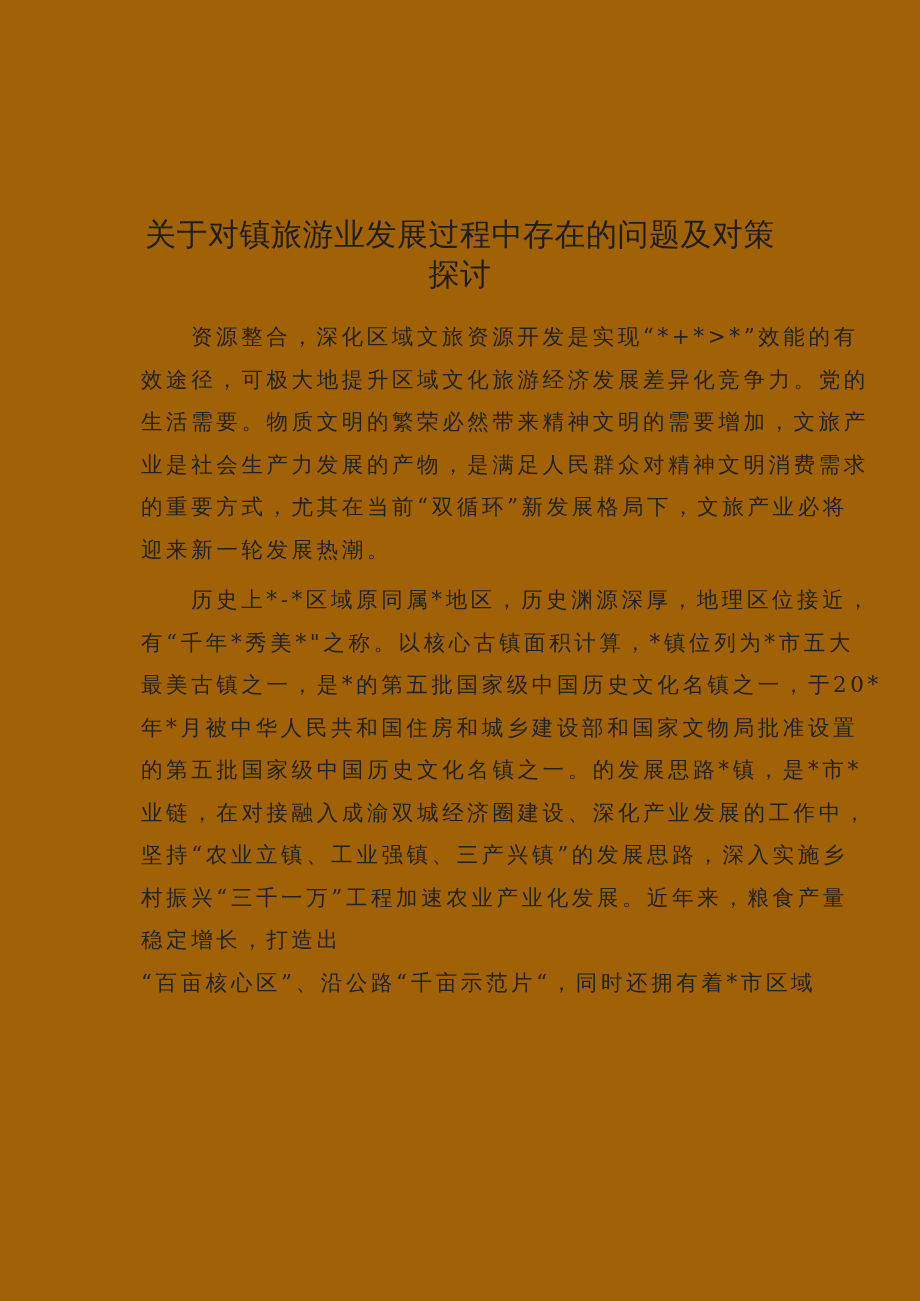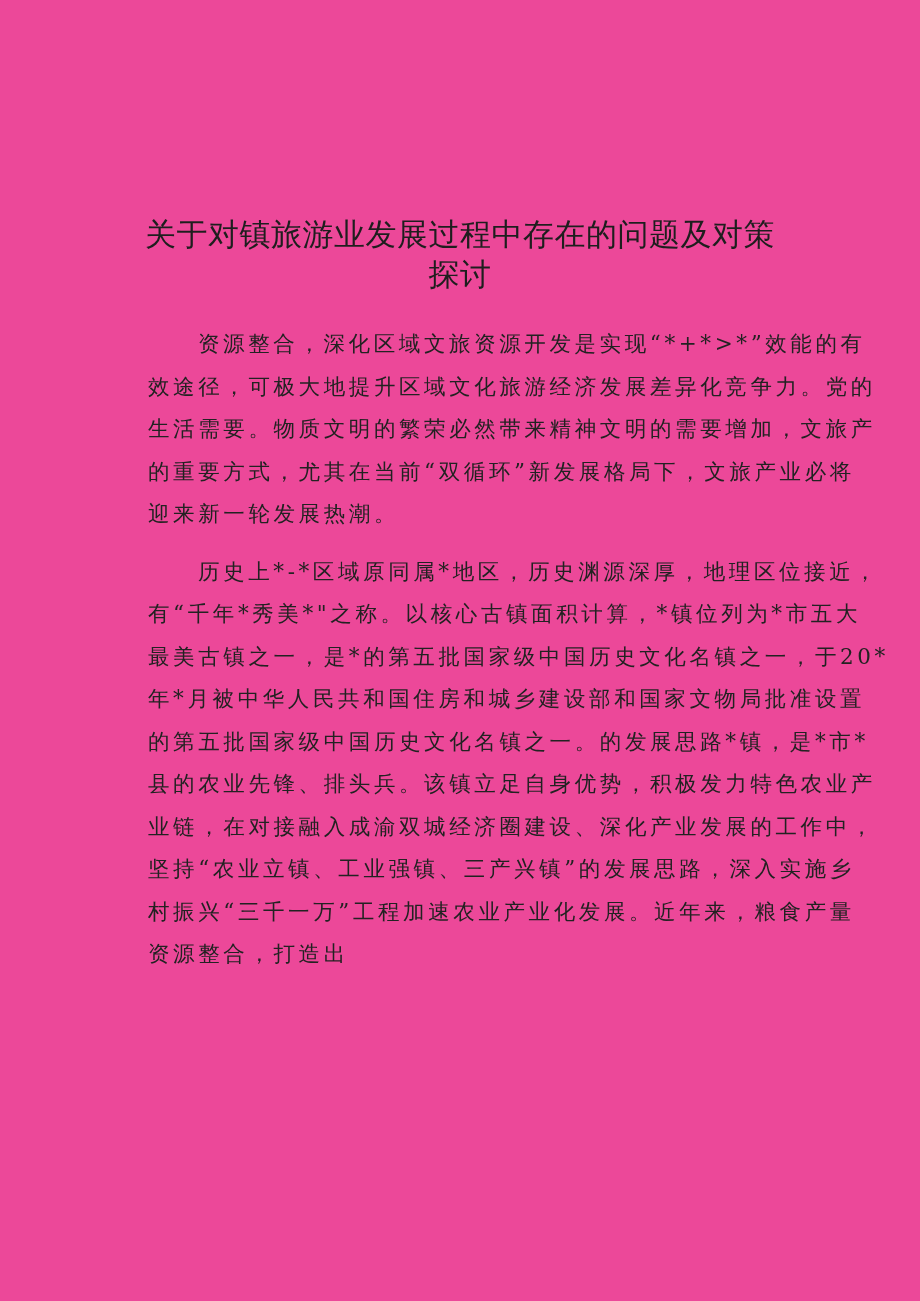--- a/index.html
+++ b/index.html
@@ -14,21 +14,21 @@
       overflow: hidden;
       font-family: "DejaVu Serif", "Liberation Serif", serif;
       color: #1a1a1a;
     }
     .page {
       position: absolute;
       left: 0;
       top: 0;
       width: 920px;
       height: 1301px;
-      background: #ec4899;
+      background: #a16207;
     }
     .title {
       position: absolute;
       left: 110px;
       width: 700px;
       top: 214px;
       text-align: center;
       font-size: 31px;
       line-height: 40px;
       letter-spacing: 0.5px;
@@ -39,21 +39,21 @@
     .title span {
       display: block;
     }
     .body {
       position: absolute;
       left: 133px;
       top: 308px;
       width: 670px;
     }
     .para {
-      margin: 15px;
+      margin: 8px;
       font-size: 21.5px;
       line-height: 42.5px;
       letter-spacing: 3.6px;
       text-align: justify;
       text-align-last: left;
       color: #222222;
     }
     .para .line {
       display: block;
       white-space: nowrap;
@@ -72,31 +72,32 @@
     <span>关于对镇旅游业发展过程中存在的问题及对策</span>
     <span>探讨</span>
   </h1>
 
   <div class="body">
 
     <p class="para">
       <span class="line first">资源整合，深化区域文旅资源开发是实现“*+*&gt;*”效能的有</span>
       <span class="line">效途径，可极大地提升区域文化旅游经济发展差异化竞争力。党的</span>
       <span class="line">生活需要。物质文明的繁荣必然带来精神文明的需要增加，文旅产</span>
+      <span class="line">业是社会生产力发展的产物，是满足人民群众对精神文明消费需求</span>
       <span class="line">的重要方式，尤其在当前“双循环”新发展格局下，文旅产业必将</span>
       <span class="line">迎来新一轮发展热潮。</span>
     </p>
 
     <p class="para">
       <span class="line first">历史上*-*区域原同属*地区，历史渊源深厚，地理区位接近，</span>
       <span class="line">有“千年*秀美*"之称。以核心古镇面积计算，*镇位列为*市五大</span>
       <span class="line">最美古镇之一，是*的第五批国家级中国历史文化名镇之一，于20*</span>
       <span class="line">年*月被中华人民共和国住房和城乡建设部和国家文物局批准设置</span>
       <span class="line">的第五批国家级中国历史文化名镇之一。的发展思路*镇，是*市*</span>
-      <span class="line">县的农业先锋、排头兵。该镇立足自身优势，积极发力特色农业产</span>
       <span class="line">业链，在对接融入成渝双城经济圈建设、深化产业发展的工作中，</span>
       <span class="line">坚持“农业立镇、工业强镇、三产兴镇”的发展思路，深入实施乡</span>
       <span class="line">村振兴“三千一万”工程加速农业产业化发展。近年来，粮食产量</span>
-      <span class="line">资源整合，打造出</span>
+      <span class="line">稳定增长，打造出</span>
+      <span class="line">“百亩核心区”、沿公路“千亩示范片“，同时还拥有着*市区域</span>
     </p>
 
   </div>
 </div>
 
 </body></html>

